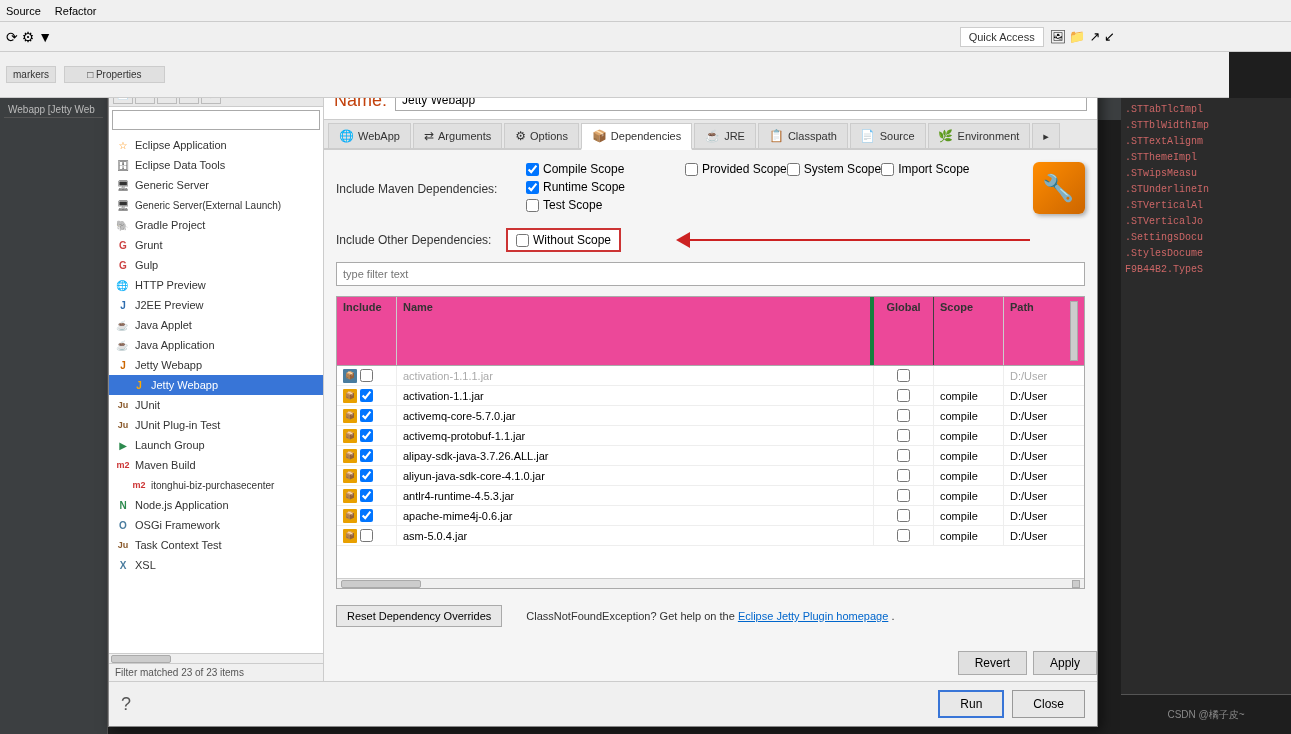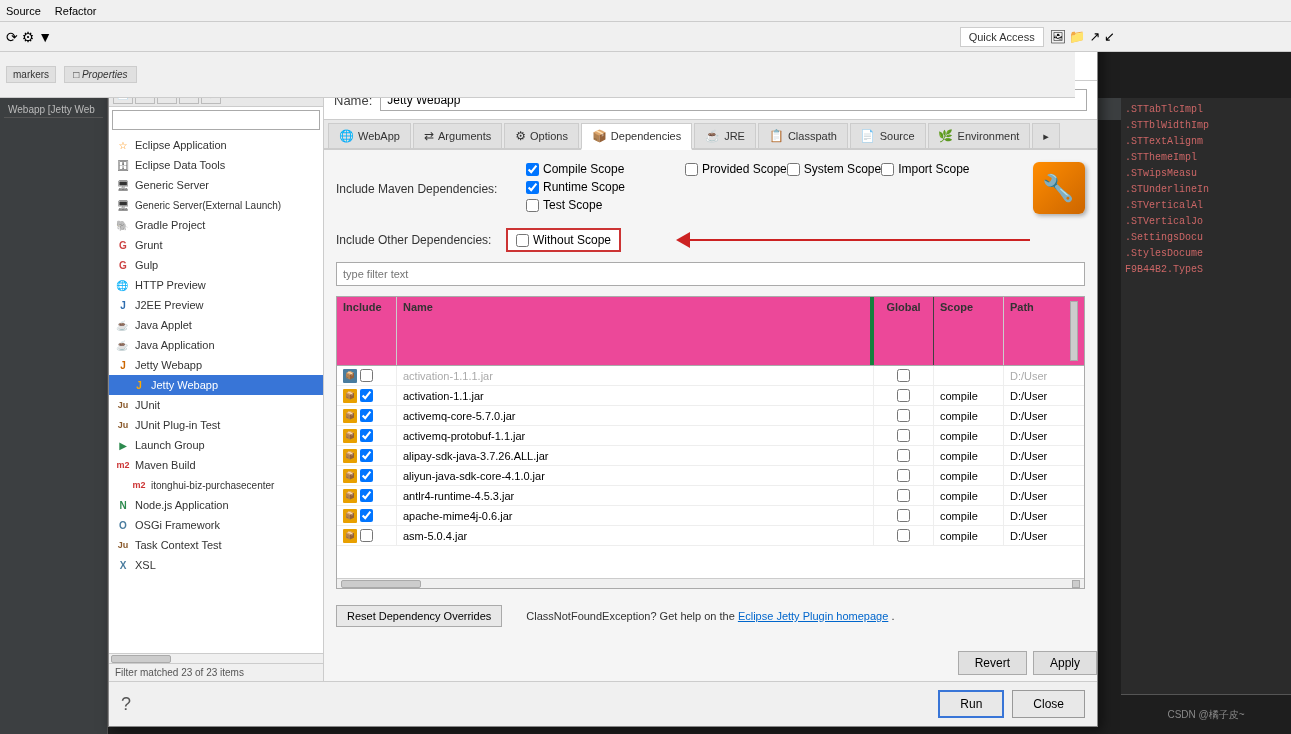--- a/index.html
+++ b/index.html
@@ -98,21 +98,21 @@
     
     .dialog-config-panel {
       flex: 1; display: flex; flex-direction: column; background: #f5f5f5;
     }
 
     .config-name-row {
       display: flex; align-items: center; padding: 8px 10px;
       background: white; border-bottom: 1px solid #ccc; gap: 8px;
     }
 
-    .config-name-label { font-size: 13px; color: #404040; }
+    .config-name-label { font-size: 18px; color: #c2410c; }
 
     .config-name-input {
       flex: 1; height: 22px; border: 1px solid #aaa; padding: 0 6px;
       font-size: 12px;
     }
 
     
     .config-tabs {
       display: flex; background: #e8e8e8; border-bottom: 2px solid #ccc;
       padding-left: 4px; gap: 0;
@@ -293,25 +293,25 @@
     </span>
 
     <div style="margin-left:auto;display:flex;align-items:center;gap:6px;margin-right:170px;">
       <div style="display:flex;align-items:center;gap:4px;background:white;border:1px solid #ccc;padding:2px 8px;height:20px;">
         <span style="font-size:11px;color:#333;">Quick Access</span>
       </div>
       <span style="font-size:13px;">🖼 📁 ↗ ↙</span>
     </div>
   </div>
 
-  <div style="position:absolute;top:52px;left:0;width:1075px;height:46px;background:#f0f0f0;border-bottom:1px solid #ccc;display:flex;align-items:center;padding:0 6px;z-index:1;">
+  <div style="position:absolute;top:52px;left:0;width:1229px;height:46px;background:#f0f0f0;border-bottom:1px solid #ccc;display:flex;align-items:center;padding:0 6px;z-index:1;">
 
     <div style="display:flex;gap:8px;">
       <span style="font-size:10px;color:#333;cursor:pointer;padding:2px 6px;background:#e0e0e0;border:1px solid #ccc;">markers</span>
-      <span style="font-size:10px;color:#333;cursor:pointer;padding:2px 8px;background:#e0e0e0;border:1px solid #ccc;font-style:italic;">□ Properties</span>
+      <span style="font-size:10px;color:#333;cursor:pointer;padding:2px 22px;background:#e0e0e0;border:1px solid #ccc;">□ Properties</span>
     </div>
   </div>
 
   <div class="run-button">
     <div class="run-btn-triangle"></div>
   </div>
 
   <div class="ide-left-panel">
     <div style="padding:4px;font-size:10px;color:#aaa;">
       <div style="color:#bbb;font-size:10px;padding:2px 4px;border-bottom:1px solid #555;">Webapp [Jetty Web</div>

